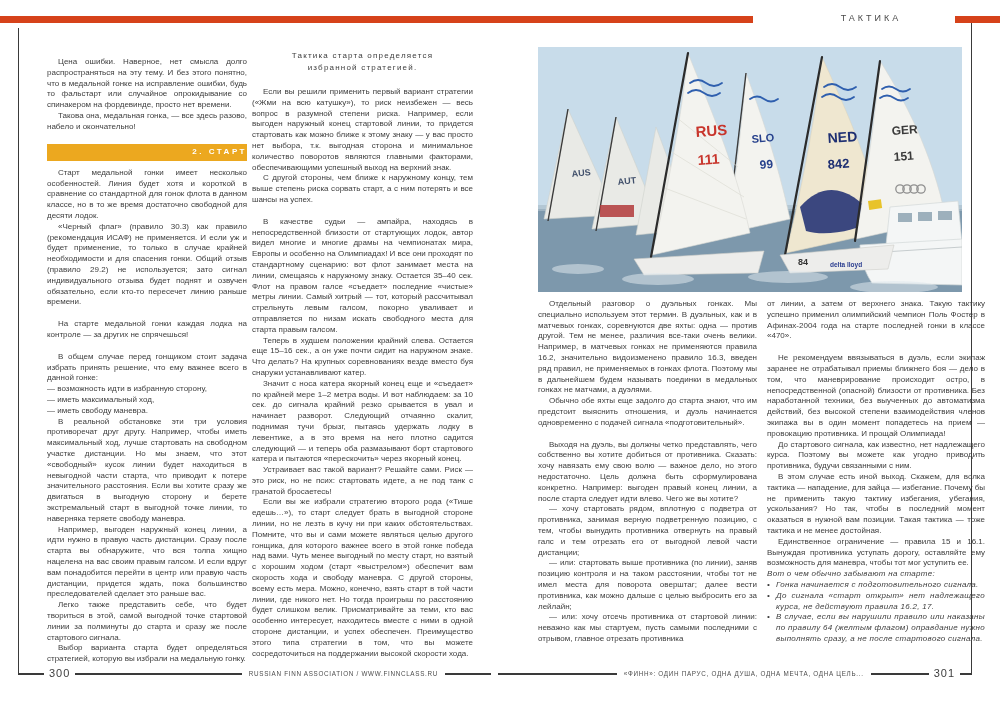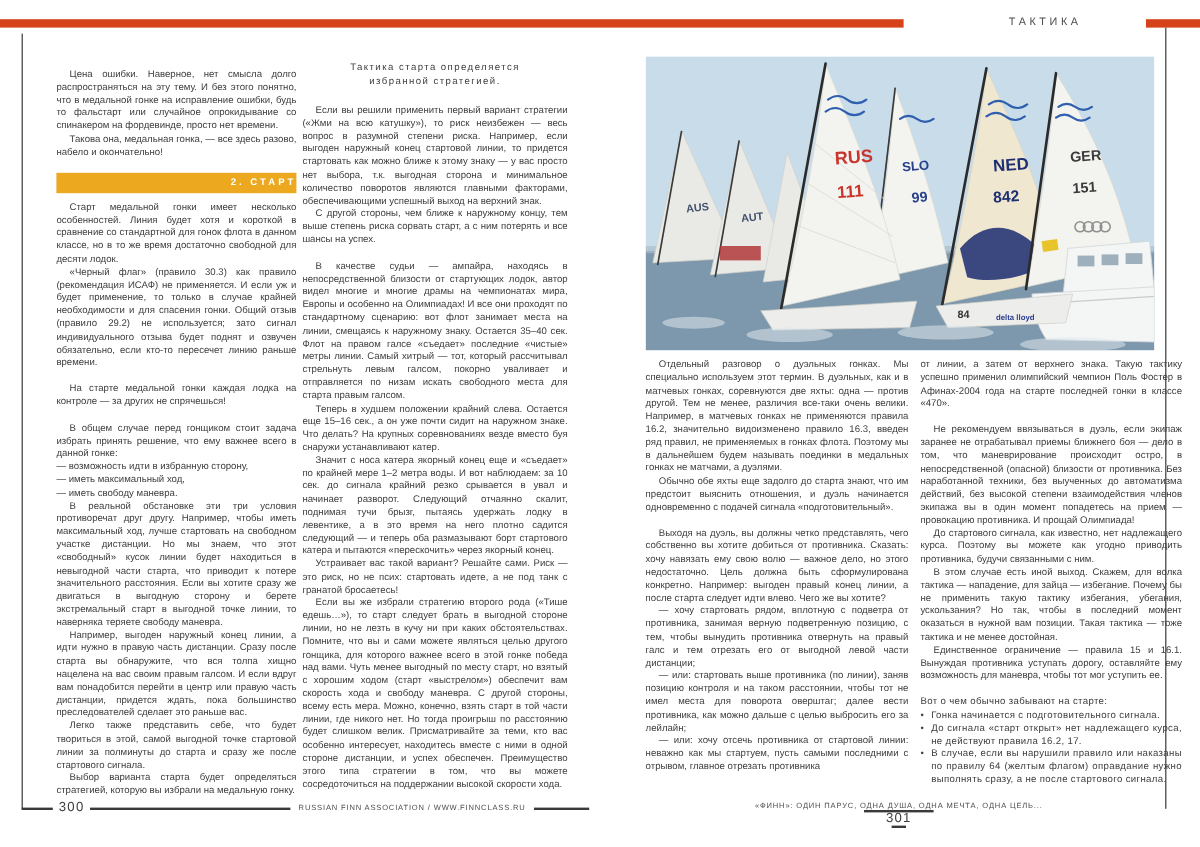--- a/index.html
+++ b/index.html
@@ -30,21 +30,21 @@
   #col-l2{left:252px;top:46px;width:221px;}
   #col-r1{left:538px;top:299px;width:219px;}
   #col-r2{left:767px;top:299px;width:218px;}
   .p{margin:0;text-indent:11px;}
   .noind{text-indent:0;}
   .gap{margin-top:11px;}
   .section-hdr{margin:11px 0 7px;background:var(--amber);color:#fff;font-size:8px;
                font-weight:bold;letter-spacing:2.5px;text-align:right;padding:3.5px 0 3px;}
   .col2-heading{text-align:center;letter-spacing:1.2px;margin:4px auto 13px;
                 max-width:185px;line-height:12px;}
-  .reminder{margin-top:11px;letter-spacing:.3px;}
+  .reminder{margin-top:0;font-style:italic;letter-spacing:.3px;}
   .reminder .item{position:relative;padding-left:9px;margin:0;}
   .reminder .item::before{content:"•";position:absolute;left:0;}
 
   
   .photo{position:absolute;left:538px;top:47px;width:424px;height:245px;}
   .photo svg{display:block;}
   .sky{fill:var(--sky);} .sea{fill:var(--sea);}
   .sailw{fill:var(--sail-white);stroke:#d9d9d3;stroke-width:.6;}
   .sailc{fill:var(--sail-cream);stroke:#ddd5c0;stroke-width:.6;}
   .sailbg{fill:#e9eae6;stroke:#cfd1cc;stroke-width:.6;}
@@ -57,21 +57,21 @@
   .t-ned{fill:var(--ned-blue);font-weight:bold;}
   .t-ger{fill:#3a3a3a;font-weight:bold;}
   .t-bg{fill:#41506b;font-weight:bold;}
   .hull{fill:#ededeb;stroke:#cfcfc9;stroke-width:.6;}
   .boat{fill:#f4f6f6;stroke:#d3d8d9;stroke-width:.7;}
   .foam{fill:#dfe8ec;opacity:.55;}
 
   
   .footer{position:absolute;top:668px;display:flex;align-items:center;}
   #footer-left{left:18px;width:473px;}
-  #footer-right{left:512px;width:474px;flex-direction:column;}
+  #footer-right{left:498px;width:474px;}
   .fline{height:2px;background:var(--frame);}
   .fnum{font-size:11px;letter-spacing:1px;color:#3d3d3d;padding:0 5px;line-height:1;}
   .fcap{font-size:6.3px;letter-spacing:.7px;color:#4d4d4d;white-space:nowrap;padding:0 7px;}
 </style>
 </head>
 <body>
 
 <div class="spread">
 
   <div class="topbar" id="topbar-main"></div>

